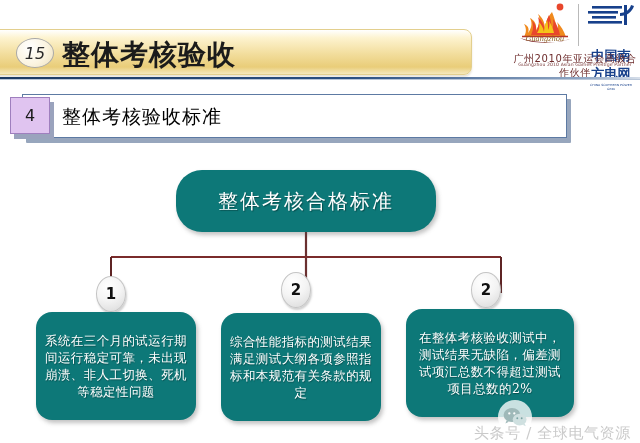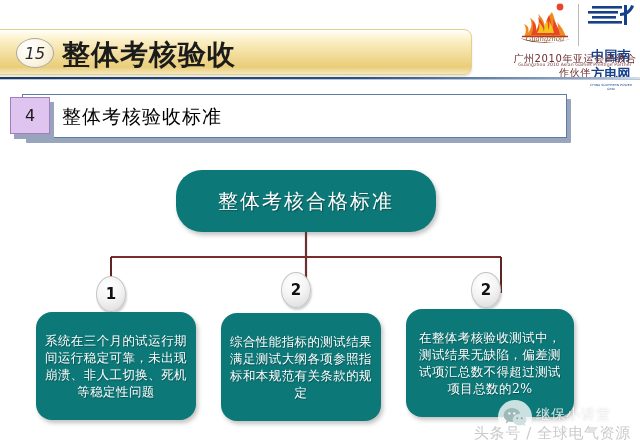--- a/index.html
+++ b/index.html
@@ -295,17 +295,16 @@
         <ellipse cx="9" cy="8" rx="8.4" ry="7" fill="#9fb9b9"></ellipse>
         <path d="M3.6 13.4 L2.4 16.4 L5.8 14.8 Z" fill="#9fb9b9"></path>
         <circle cx="6.3" cy="6.4" r="1.15" fill="#ffffff"></circle>
         <circle cx="11.3" cy="6.4" r="1.15" fill="#ffffff"></circle>
         <ellipse cx="16.6" cy="12.6" rx="6.9" ry="5.9" fill="#cfe0e0"></ellipse>
         <path d="M21.6 16.6 L22.8 19.2 L19.6 17.8 Z" fill="#cfe0e0"></path>
         <circle cx="14.3" cy="11.3" r="0.95" fill="#7aa3a3"></circle>
         <circle cx="18.7" cy="11.3" r="0.95" fill="#7aa3a3"></circle>
       </svg>
     </div>
-    <div class="wm-title">继保小讲堂</div>
     <div class="wm-sub dark">头条号 / 全球电气资源</div>
   </div>
 
 </div>
 
 </body></html>

